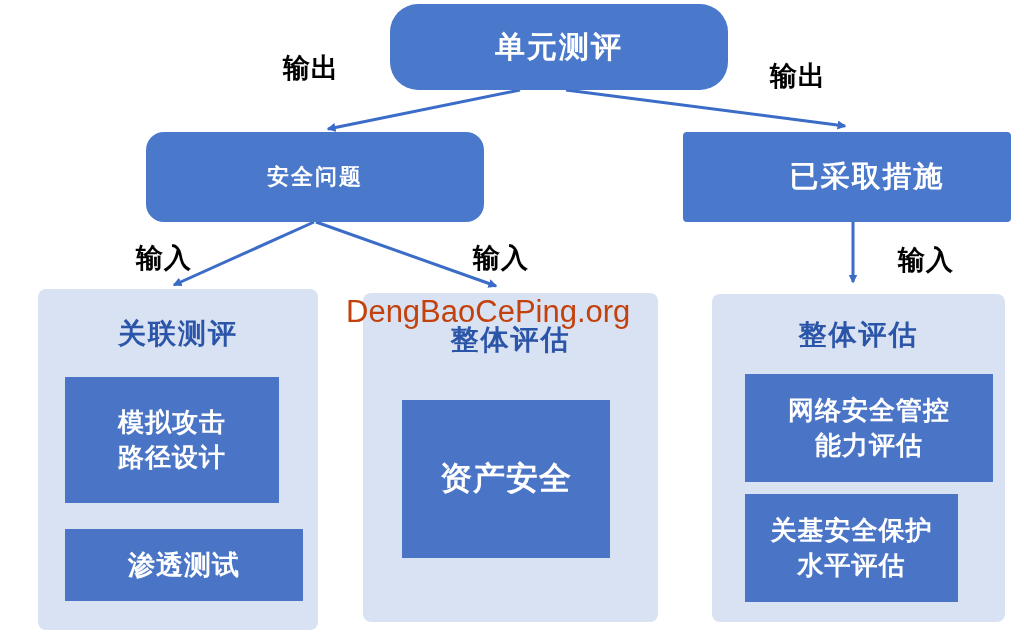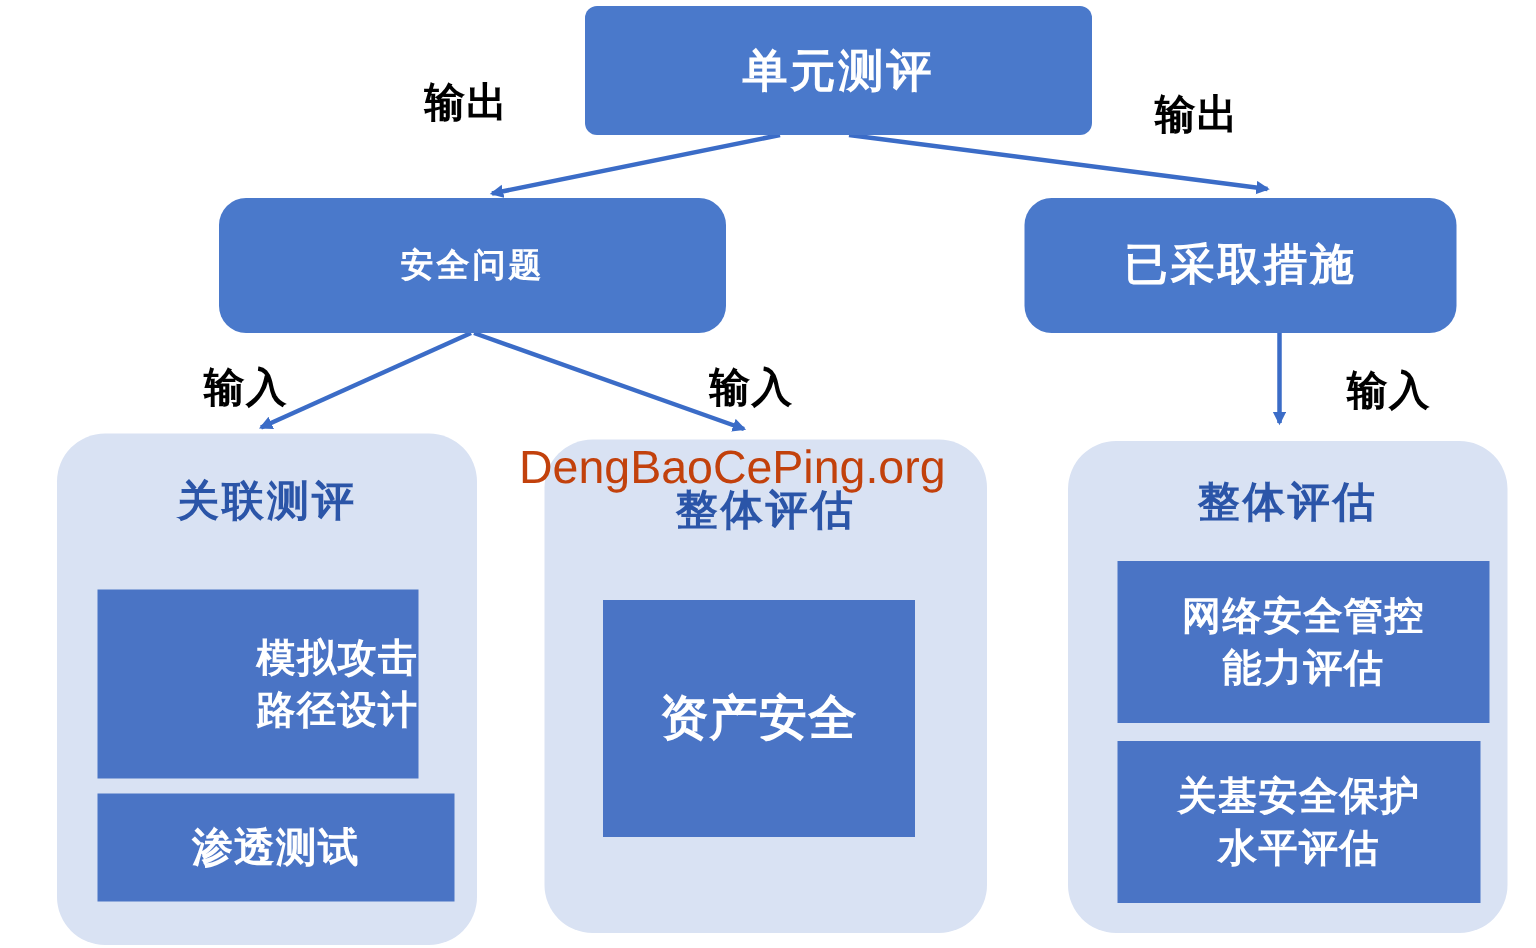--- a/index.html
+++ b/index.html
@@ -20,40 +20,40 @@
   .node {
     position: absolute;
     display: flex;
     align-items: center;
     justify-content: center;
     background: #4a79cb;
     color: #ffffff;
     font-weight: bold;
     letter-spacing: 2px;
   }
-  .node-top   { left: 390px; top: 4px;   width: 338px; height: 86px; border-radius: 8px; font-size: 30px; }
+  .node-top   { left: 390px; top: 4px;   width: 338px; height: 86px; border-radius: 28px; font-size: 30px; }
   .node-left  { left: 146px; top: 132px; width: 338px; height: 90px; border-radius: 18px; font-size: 22px; }
-  .node-right { left: 683px; top: 132px; width: 288px; height: 90px; border-radius: 18px; font-size: 29px; }
+  .node-right { left: 683px; top: 132px; width: 288px; height: 90px; border-radius: 4px; font-size: 29px; padding-left: 40px; }
   .edge-label {
     position: absolute;
     color: #000000;
     font-weight: bold;
     font-size: 27px;
     letter-spacing: 1px;
     white-space: nowrap;
   }
   .lbl-out-left  { left: 283px; top: 50px; }
   .lbl-out-right { left: 770px; top: 58px; }
   .lbl-in-left   { left: 136px; top: 240px; }
   .lbl-in-mid    { left: 473px; top: 240px; }
   .lbl-in-right  { left: 898px; top: 242px; }
   .group {
     position: absolute;
     background: #d9e2f3;
-    border-radius: 32px;
+    border-radius: 8px;
   }
   .group-0 { left: 38px;  top: 289px; width: 280px; height: 341px; }
   .group-1 { left: 363px; top: 293px; width: 295px; height: 329px; }
   .group-2 { left: 712px; top: 294px; width: 293px; height: 328px; }
   .group-title {
     position: absolute;
     left: 0;
     width: 100%;
     text-align: center;
     color: #2b55a8;
@@ -68,25 +68,25 @@
     font-weight: bold;
     display: flex;
     flex-direction: column;
     align-items: center;
     justify-content: center;
     text-align: center;
     font-size: 26px;
     line-height: 1.35;
     letter-spacing: 1px;
   }
-  .g0-sub0 { left: 27px; top: 104px;  width: 214px; height: 126px; align-items: flex-end; }
+  .g0-sub0 { left: 27px; top: 88px;  width: 214px; height: 126px; }
   .g0-sub1 { left: 27px; top: 240px; width: 238px; height: 72px;  font-size: 27px; }
   .g1-sub0 { left: 39px; top: 107px; width: 208px; height: 158px; font-size: 32px; }
   .g2-sub0 { left: 33px; top: 80px;  width: 248px; height: 108px; }
-  .g2-sub1 { left: 33px; top: 200px; width: 242px; height: 108px; }
+  .g2-sub1 { left: 33px; top: 200px; width: 213px; height: 108px; }
   .watermark {
     position: absolute;
     left: 346px;
     top: 294px;
     font-size: 31px;
     color: #c2410c;
     white-space: nowrap;
     z-index: 5;
   }
 </style>

